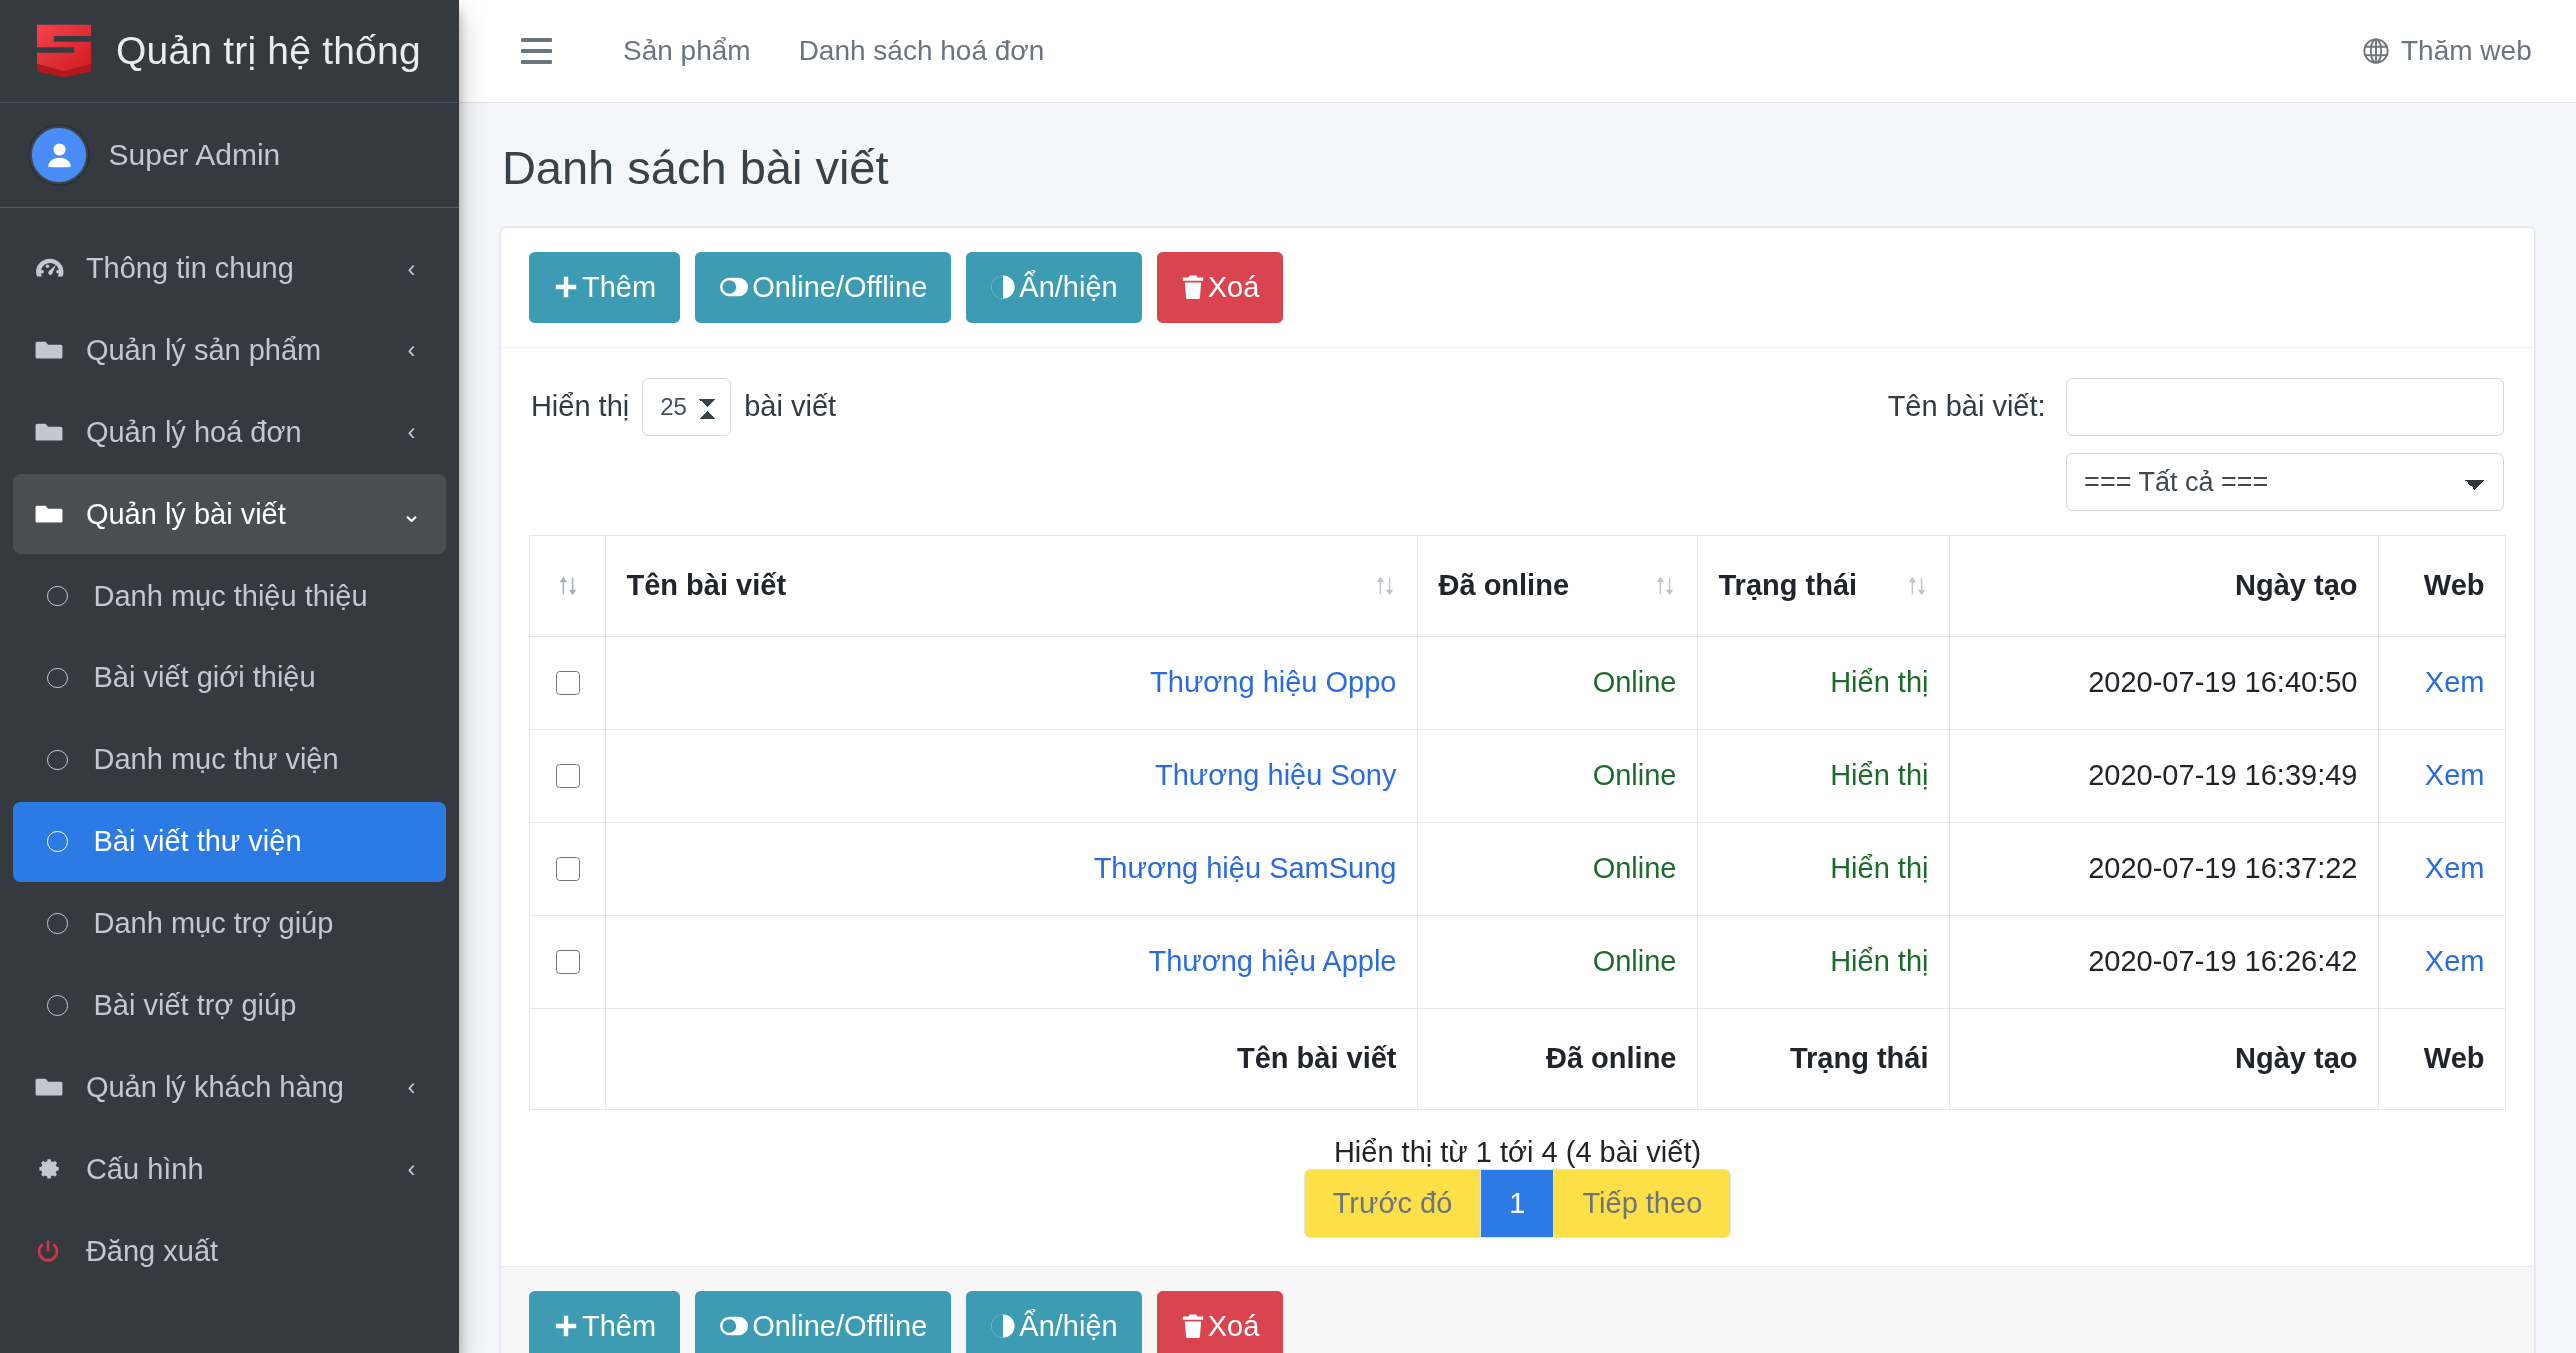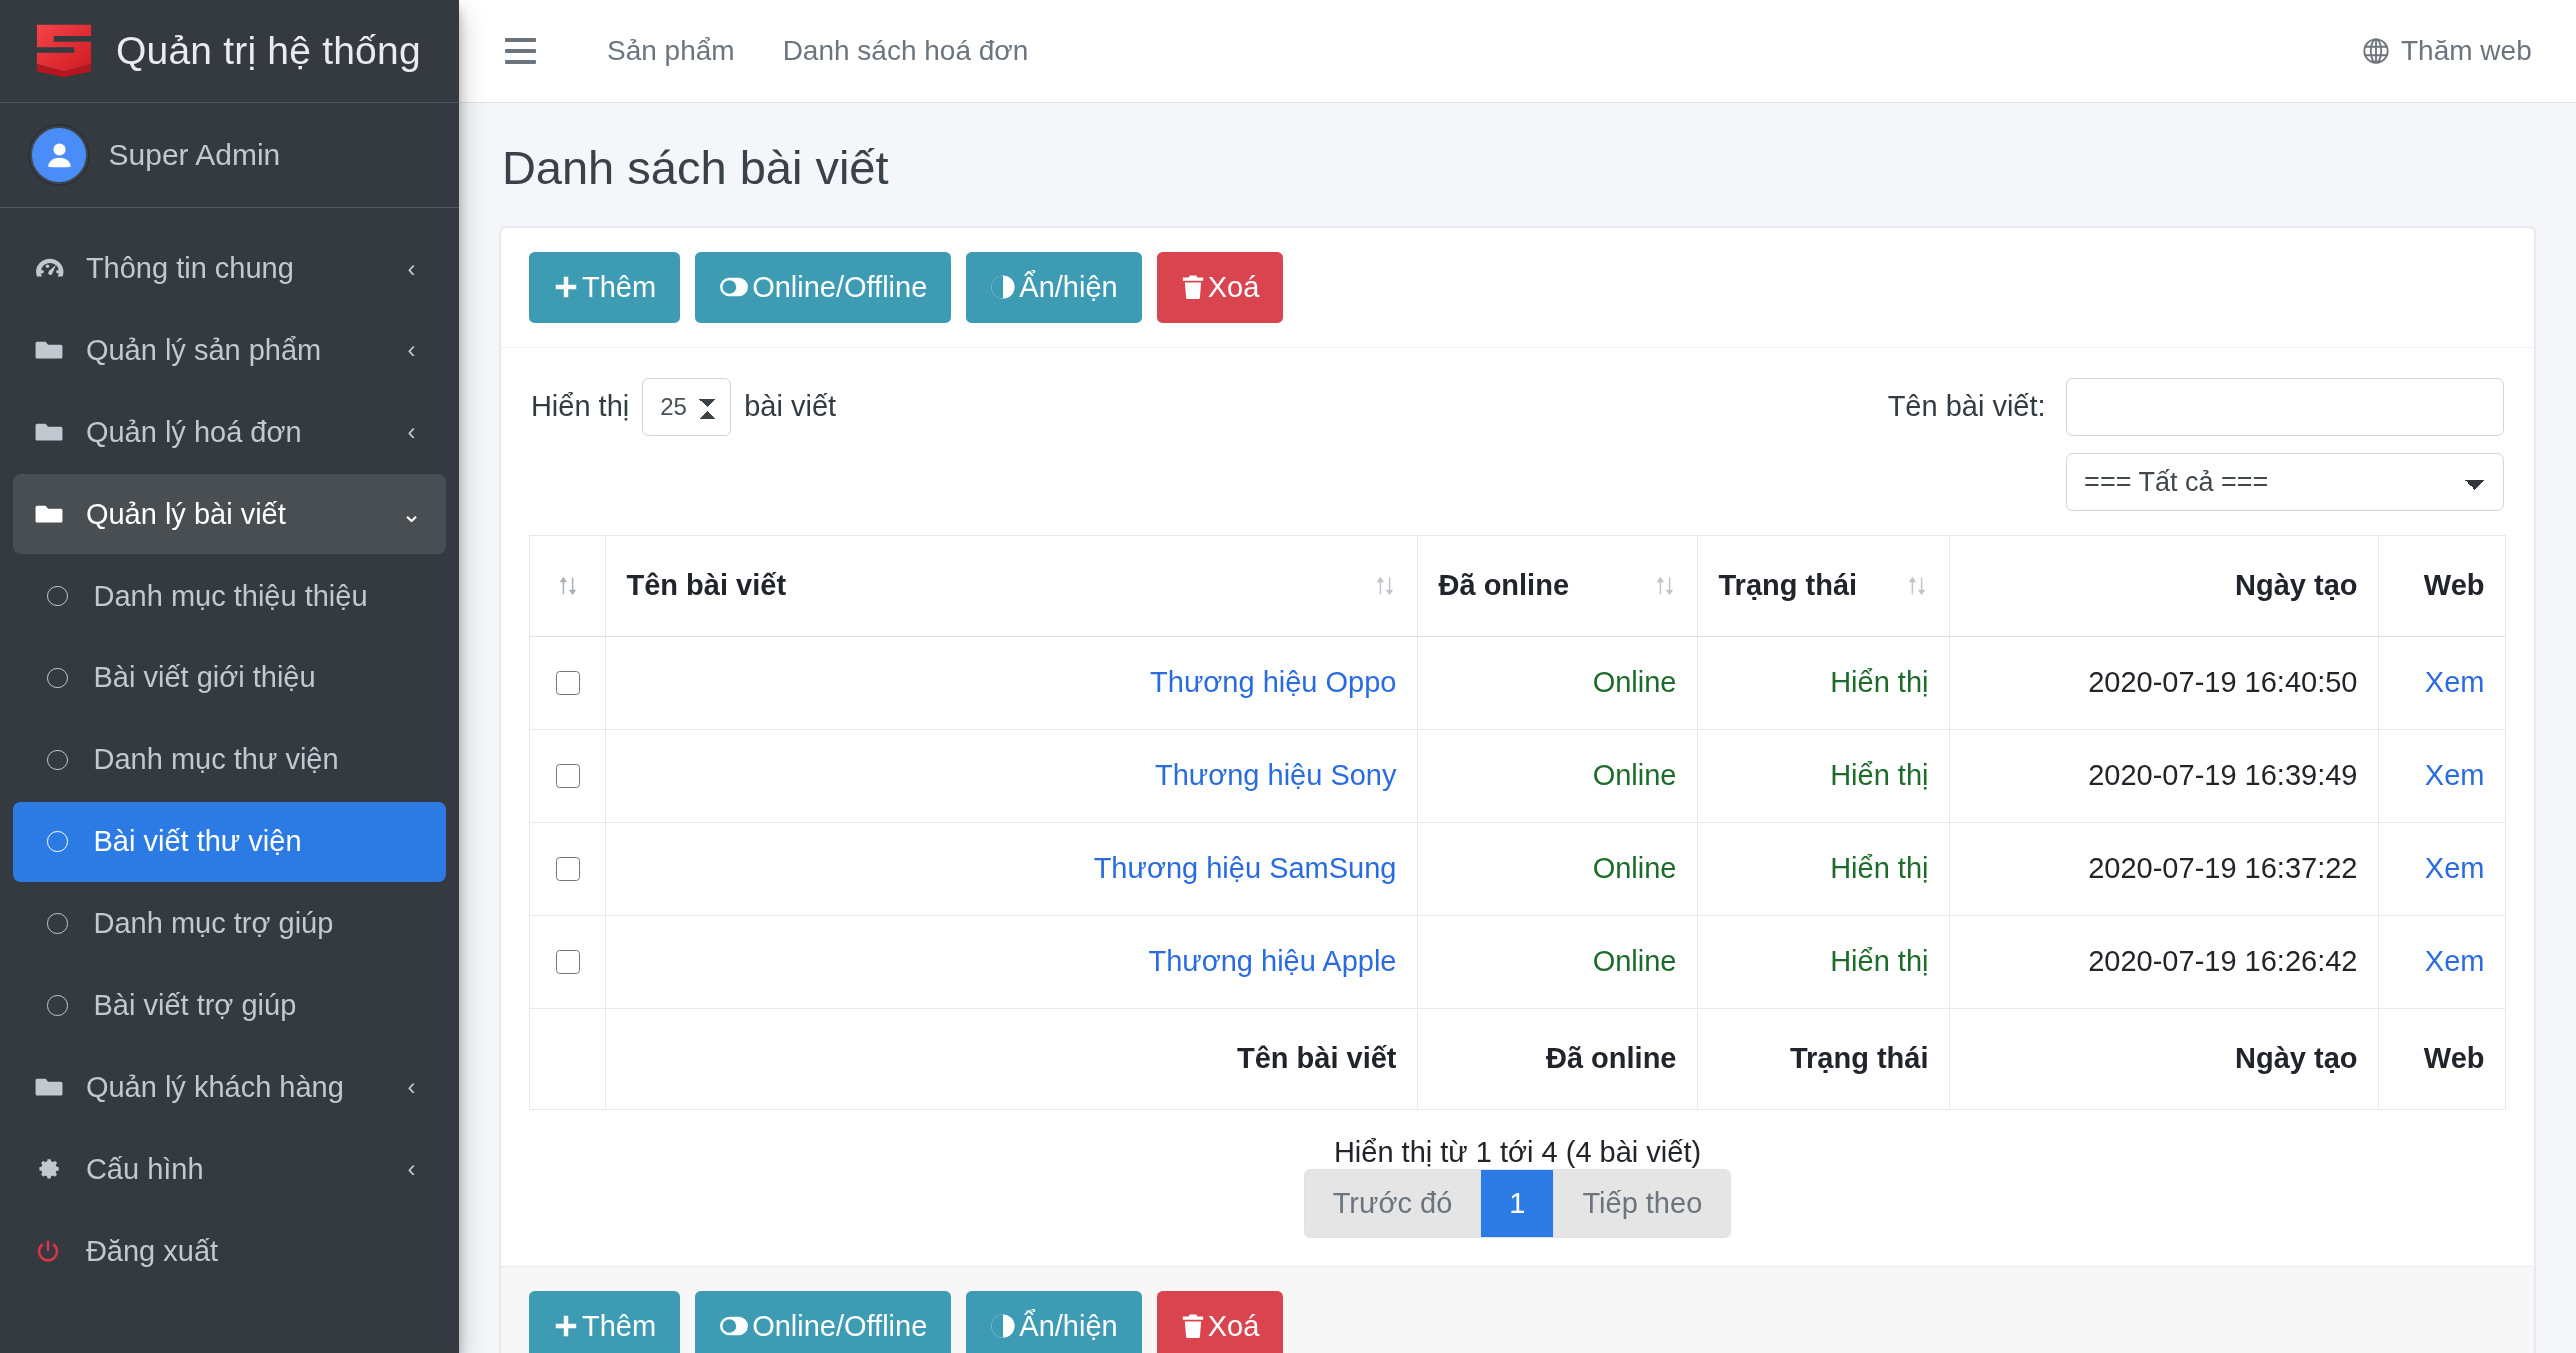--- a/index.html
+++ b/index.html
@@ -128,21 +128,21 @@
     background: #f4f6f9;
     min-width: 0;
     position: relative;
   }
   .topbar {
     height: 103px;
     flex: 0 0 103px;
     background: #fff;
     display: flex;
     align-items: center;
-    padding: 0 35px 0 35px;
+    padding: 0 35px 0 51px;
     border-bottom: 0.9px solid #dee2e6;
   }
   .hamburger {
     width: 52px; height: 52px;
     display: flex; flex-direction: column; justify-content: center; align-items: center;
     cursor: pointer;
     margin-right: 37px;
   }
   .hamburger span {
     display: block;
@@ -350,21 +350,21 @@
     justify-content: flex-start;
     padding: 26px 1.9px 11.2px 1.9px;
     flex-direction: column;
   }
   .pager-info { font-size: 29px; color: #212529; white-space: nowrap; }
   .pager {
     display: flex;
     border: 0.9px solid #dee2e6;
     border-radius: 6.5px;
     overflow: hidden;
-    background: #e5e5e5;
+    background: #fde047;
   }
   .pager .pg {
     font-size: 29px;
     color: #6c757d;
     padding: 0 28px;
     height: 67px;
     display: flex; align-items: center;
     cursor: pointer;
     border-right: 0.9px solid #dee2e6;
     white-space: nowrap;

